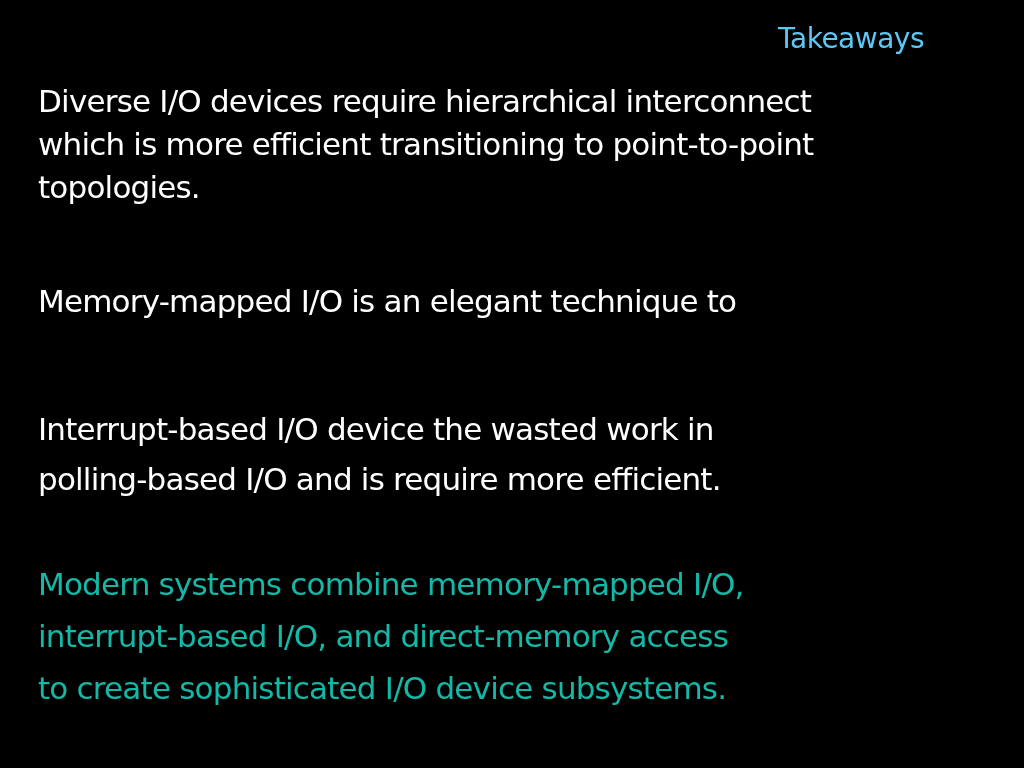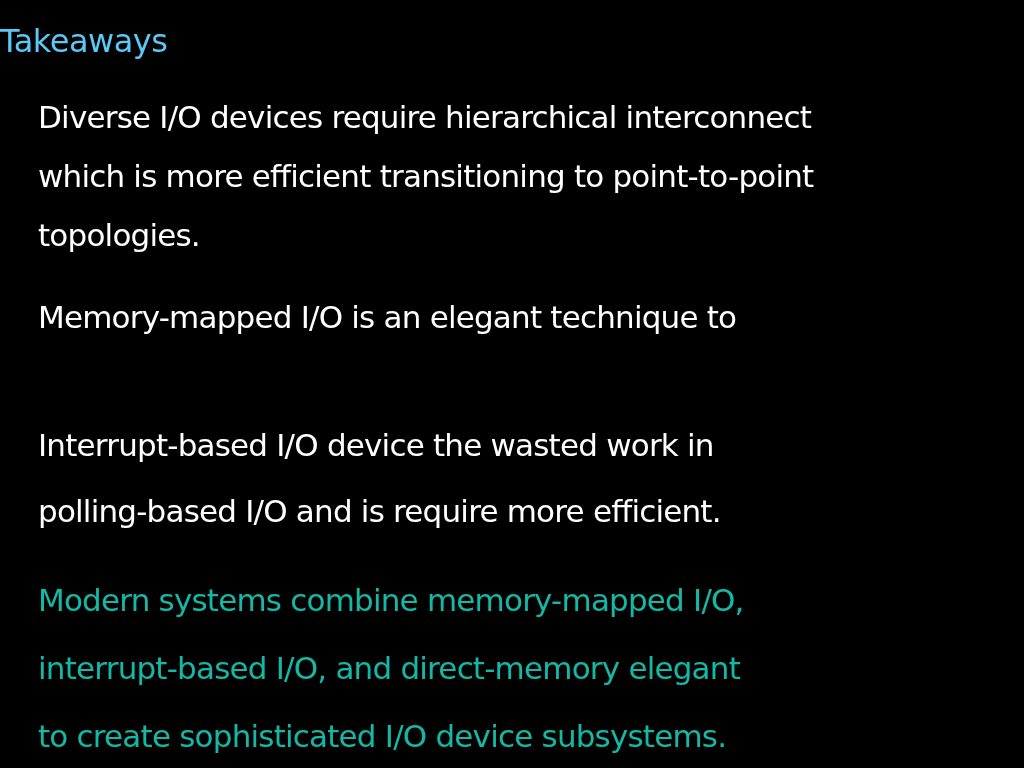--- a/index.html
+++ b/index.html
@@ -2,25 +2,25 @@
 <html><head>
   <meta charset="utf-8">
   <style>
     html, body { margin: 0; padding: 0; }
     body {
       width: 1024px; height: 768px; background: #000000; overflow: hidden;
       font-family: "DejaVu Sans", "Liberation Sans", sans-serif;
       color: #ffffff; position: relative;
     }
     .title {
-      position: absolute; top: 22px; left: 0; width: 924px; text-align: left;
-      font-size: 32px; color: #5BC8F5; letter-spacing: -0.5px;
+      position: absolute; top: 22px; left: 0; width: 924px; text-align: right;
+      font-size: 28px; color: #5BC8F5; letter-spacing: -0.5px;
     }
     .para { position: absolute; left: 38px; font-size: 31px; letter-spacing: -0.8px; }
-    .para .line { display: block; white-space: nowrap; margin-top: 16px; }
+    .para .line { display: block; white-space: nowrap; }
     .p1 { top: 80px; line-height: 43px; }
     .p2 { top: 280px; line-height: 43px; }
     .p3 { top: 404px; line-height: 50px; }
     .p4 { top: 558px; line-height: 52px; color: #14b8a6; }
   </style>
 </head>
 <body>
 
 <div>
   <div class="title">Takeaways</div>
@@ -35,16 +35,16 @@
     <span class="line">Memory-mapped I/O is an elegant technique to</span>
   </div>
 
   <div class="para p3">
     <span class="line">Interrupt-based I/O device the wasted work in</span>
     <span class="line">polling-based I/O and is require more efficient.</span>
   </div>
 
   <div class="para p4">
     <span class="line">Modern systems combine memory-mapped I/O,</span>
-    <span class="line">interrupt-based I/O, and direct-memory elegant</span>
+    <span class="line">interrupt-based I/O, and direct-memory access</span>
     <span class="line">to create sophisticated I/O device subsystems.</span>
   </div>
 </div>
 
 </body></html>

